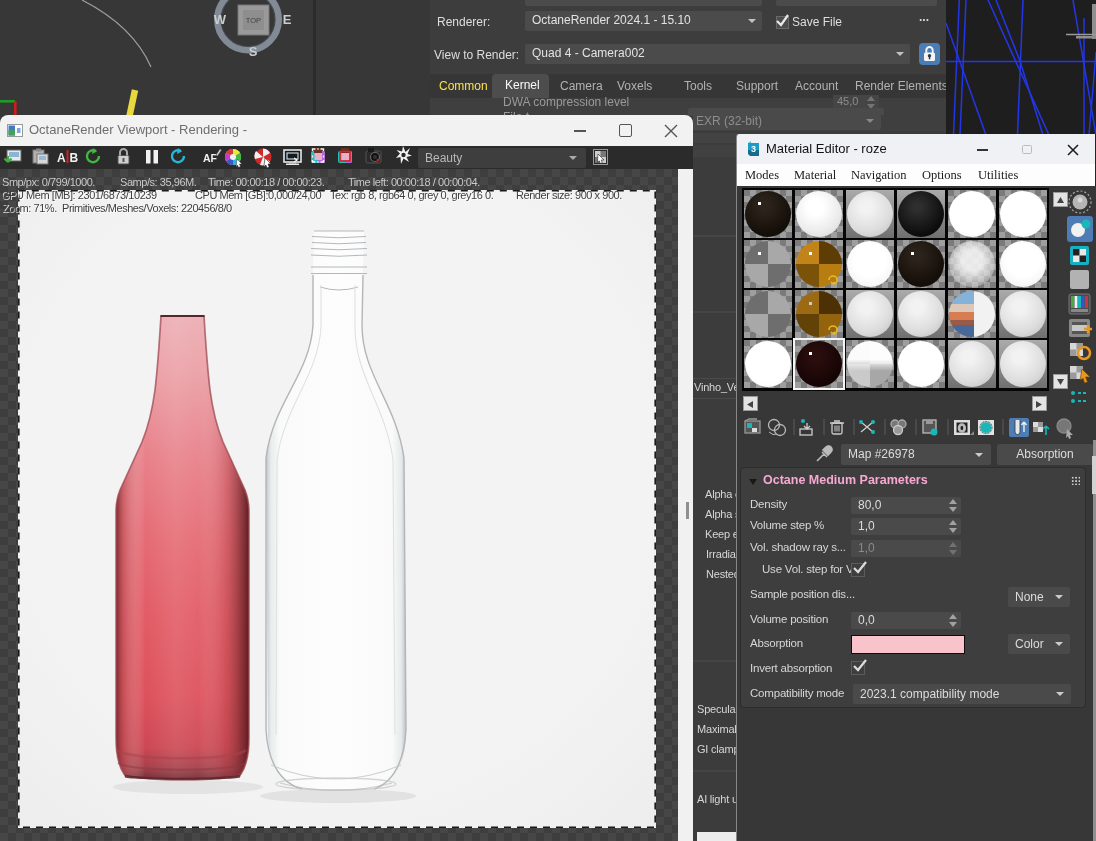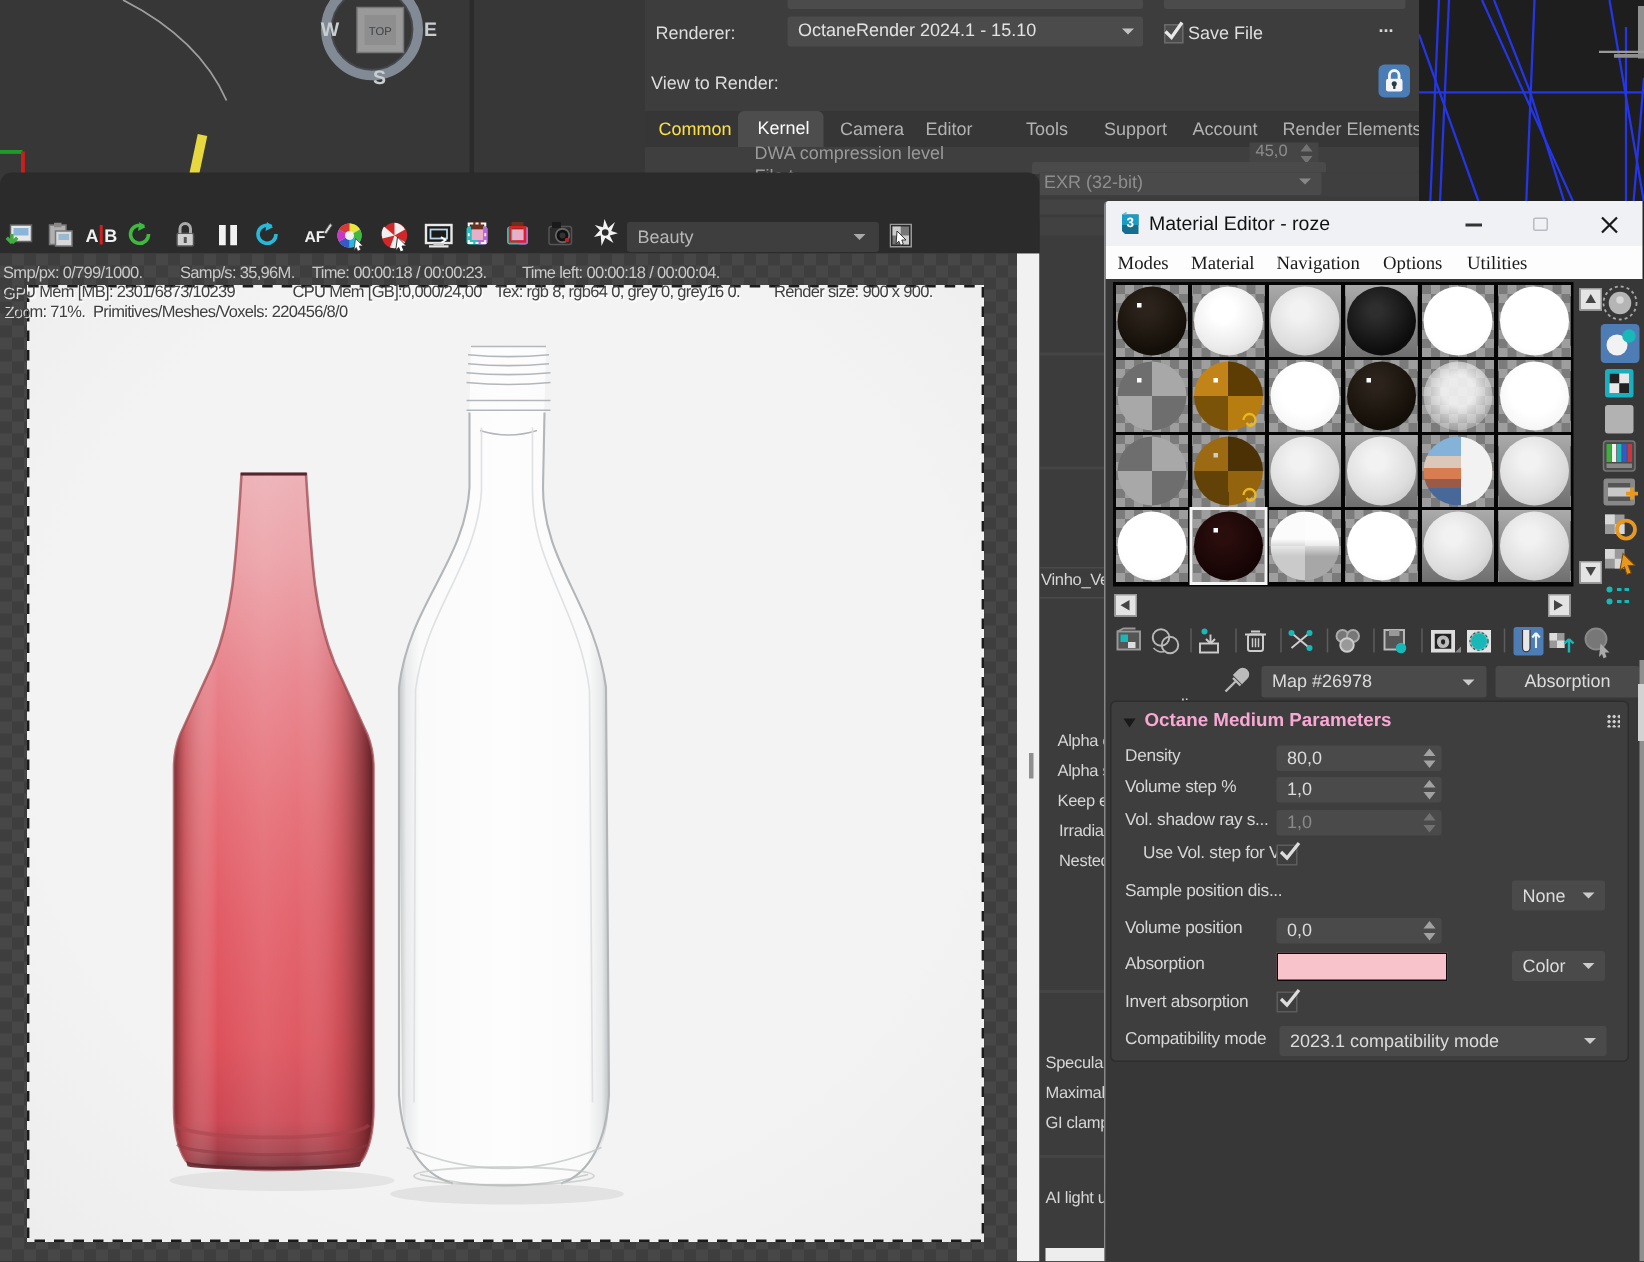--- a/index.html
+++ b/index.html
@@ -90,34 +90,35 @@
   <div class="dd" style="left:346px;top:-14px;width:161px;height:20px;"></div>
   <div style="position:absolute;left:7px;top:15px;">Renderer:</div>
   <div class="dd" style="left:95px;top:11px;width:237px;height:20px;">OctaneRender 2024.1 - 15.10<div class="ar"></div></div>
   <div style="position:absolute;left:346px;top:16px;width:13px;height:13px;background:#4c4c4c;border:1px solid #6a6a6a;"></div>
   <svg width="20" height="18" style="position:absolute;left:343px;top:11px">
         <path d="M4,10 L8,14 L15,4" stroke="#e8e8e8" stroke-width="2.2" fill="none"></path>
       </svg>
   <div style="position:absolute;left:362px;top:15px;">Save File</div>
   <div style="position:absolute;left:489px;top:10px;color:#d8d8d8;font-weight:bold;">...</div>
   <div style="position:absolute;left:4px;top:48px;">View to Render:</div>
+  <div class="dd" style="left:95px;top:44px;width:385px;height:20px;">Quad 4 - Camera002<div class="ar"></div></div>
   <div style="position:absolute;left:489px;top:43px;width:21px;height:22px;background:#4a7cb5;border-radius:4px;"></div>
   <svg width="21" height="22" style="position:absolute;left:489px;top:43px">
         <rect x="5" y="9.5" width="11" height="8.5" rx="1.5" fill="#f4f4f4"></rect>
         <path d="M7.3,10 v-2.8 a3.2,3.2 0 0 1 6.4,0 v2.8" stroke="#f4f4f4" stroke-width="1.9" fill="none"></path>
         <circle cx="10.5" cy="12.8" r="1.7" fill="#2a3a4a"></circle>
         <rect x="9.8" y="13.3" width="1.5" height="3" fill="#2a3a4a"></rect>
       </svg>
 
   <div style="position:absolute;left:0px;top:74px;width:516px;height:24px;background:#363636;"></div>
   <div style="position:absolute;left:62px;top:74px;width:57px;height:26px;background:#4d4d4d;border-radius:4px 4px 0 0;"></div>
   <div style="position:absolute;top:79px;left:9px;color:#fde047;">Common</div>
   <div style="position:absolute;top:78px;left:75px;color:#fafafa;">Kernel</div>
   <div style="position:absolute;top:79px;left:130px;color:#b2b2b2;">Camera</div>
-  <div style="position:absolute;top:79px;left:187px;color:#b2b2b2;">Editor</div>
+  <div style="position:absolute;top:79px;left:187px;color:#b2b2b2;">Voxels</div>
   <div style="position:absolute;top:79px;left:254px;color:#b2b2b2;">Tools</div>
   <div style="position:absolute;top:79px;left:306px;color:#b2b2b2;">Support</div>
   <div style="position:absolute;top:79px;left:365px;color:#b2b2b2;">Account</div>
   <div style="position:absolute;top:79px;left:425px;color:#b2b2b2;">Render Elements</div>
 
   <div style="position:absolute;left:0;top:98px;width:516px;height:18px;background:#3f3f3f;"></div>
   <div style="position:absolute;left:73px;top:95px;color:#9a9a9a;">DWA compression level</div>
   <div style="position:absolute;left:403px;top:95px;width:46px;height:14px;background:#454545;color:#8c8c8c;font-size:11px;padding-left:4px;">45,0<div class="spn" style="opacity:0.5;top:1px;"></div></div>
   <div style="position:absolute;left:73px;top:110px;color:#9a9a9a;">File t</div>
   <div style="position:absolute;left:258px;top:108px;width:196px;height:8px;background:#4a4a4a;border-radius:2px 2px 0 0;"></div>
@@ -161,20 +162,34 @@
   <div style="position:absolute;left:0;top:545px;width:44px;height:2px;background:#454545;"></div>
   <div class="lbl" style="left:4px;top:588px;font-size:11px;">Specular</div>
   <div class="lbl" style="left:4px;top:608px;font-size:11px;">Maximal</div>
   <div class="lbl" style="left:4px;top:628px;font-size:11px;">GI clamp</div>
   <div style="position:absolute;left:0;top:655px;width:44px;height:2px;background:#454545;"></div>
   <div class="lbl" style="left:4px;top:678px;font-size:11px;">AI light u</div>
   <div style="position:absolute;left:4px;top:717px;width:40px;height:9px;background:#ededed;"></div>
 </div>
 
 <div class="abs" id="octwin">
+  <div class="abs" id="octtitle">
+    <svg width="16" height="13" style="position:absolute;left:7px;top:9px">
+          <rect x="0.5" y="0.5" width="15" height="12" fill="#fff" stroke="#9a9a9a"></rect>
+          <rect x="1.5" y="1.5" width="6.5" height="10" fill="#4377c9"></rect>
+          <rect x="1.5" y="6" width="6.5" height="5.5" fill="#44a05c"></rect>
+          <rect x="10" y="4" width="3.5" height="5" fill="#7aa7e0"></rect>
+        </svg>
+    <div style="position:absolute;left:29px;top:7px;font-size:13px;color:#6e6e6e;">OctaneRender Viewport - Rendering -</div>
+    <div style="position:absolute;left:574px;top:15px;width:12px;height:1.6px;background:#555;"></div>
+    <div style="position:absolute;left:619px;top:9px;width:13px;height:13px;border:1.4px solid #555;border-radius:2px;"></div>
+    <svg width="14" height="14" style="position:absolute;left:664px;top:9px">
+          <path d="M1,1 L13,13 M13,1 L1,13" stroke="#555" stroke-width="1.4"></path>
+        </svg>
+  </div>
   <div class="abs" id="octtool">
     <svg width="693" height="23">
 
       <rect x="7" y="4" width="14" height="11" fill="#e8e8e8" stroke="#666"></rect>
       <rect x="9" y="6" width="10" height="5" fill="#8ab4d8"></rect>
       <path d="M8,10 v6 m0,0 l-3.5,-3.5 m3.5,3.5 l3.5,-3.5" stroke="#3fae3f" stroke-width="2.2" fill="none"></path>
 
       <rect x="33" y="4" width="11" height="13" fill="#b0b0b0" stroke="#777"></rect>
       <rect x="36" y="2.5" width="5" height="3" fill="#888"></rect>
       <rect x="37" y="8" width="11" height="10" fill="#d8d8d8" stroke="#777"></rect>

